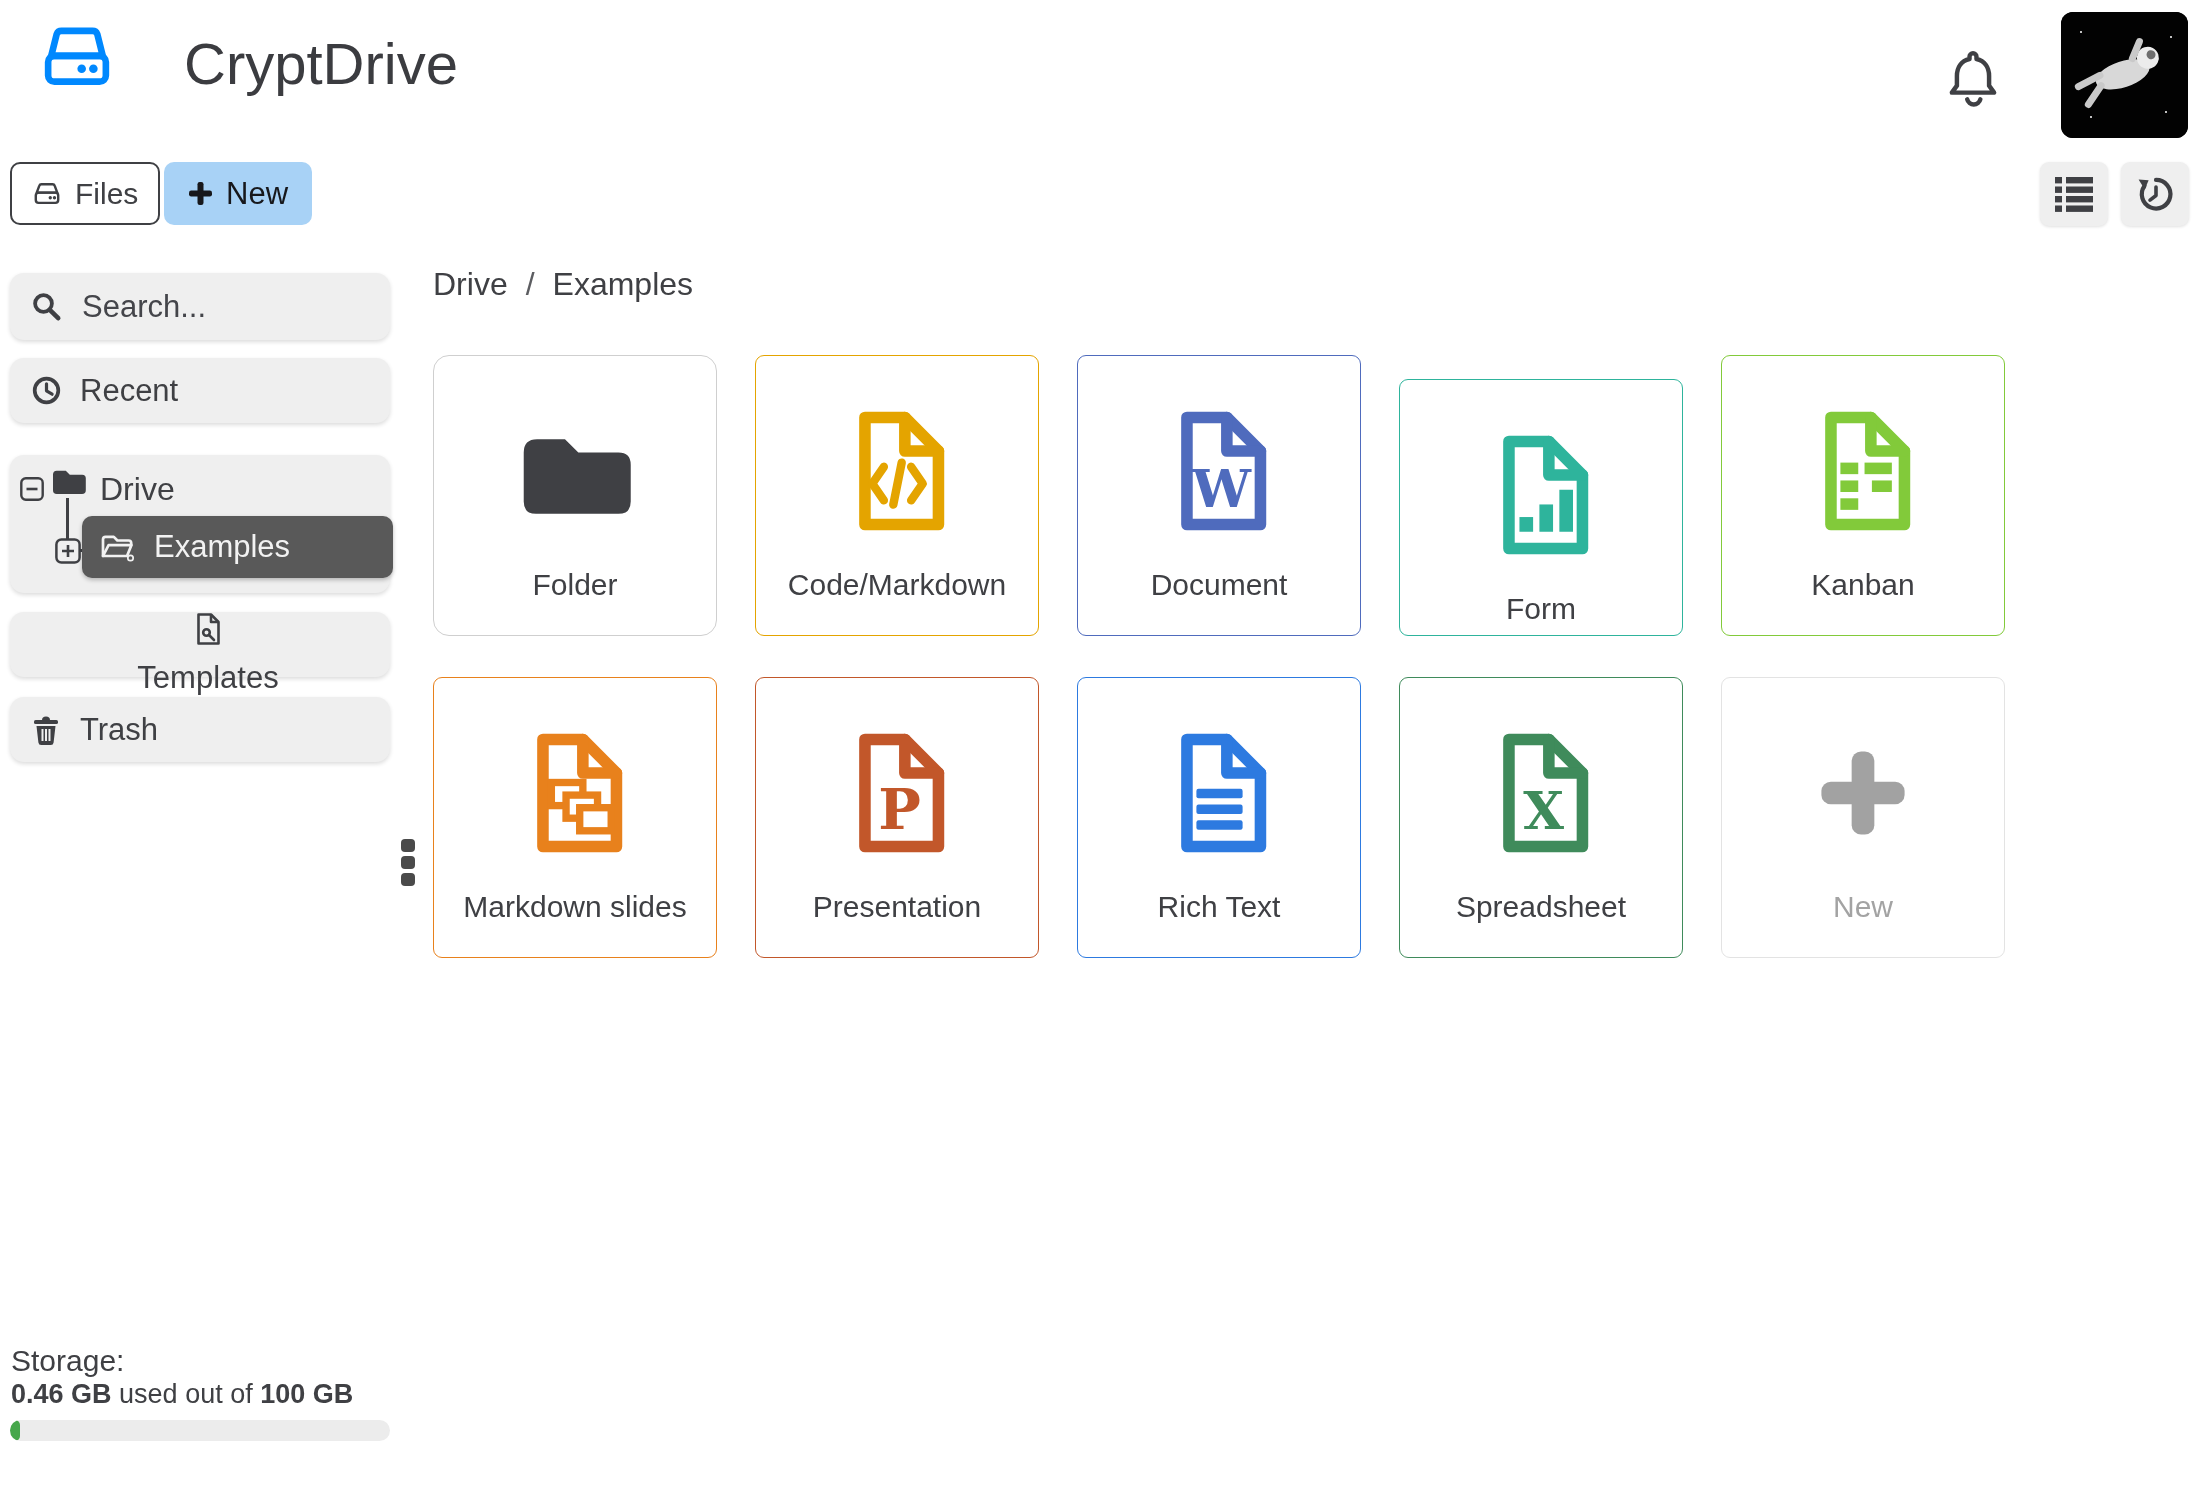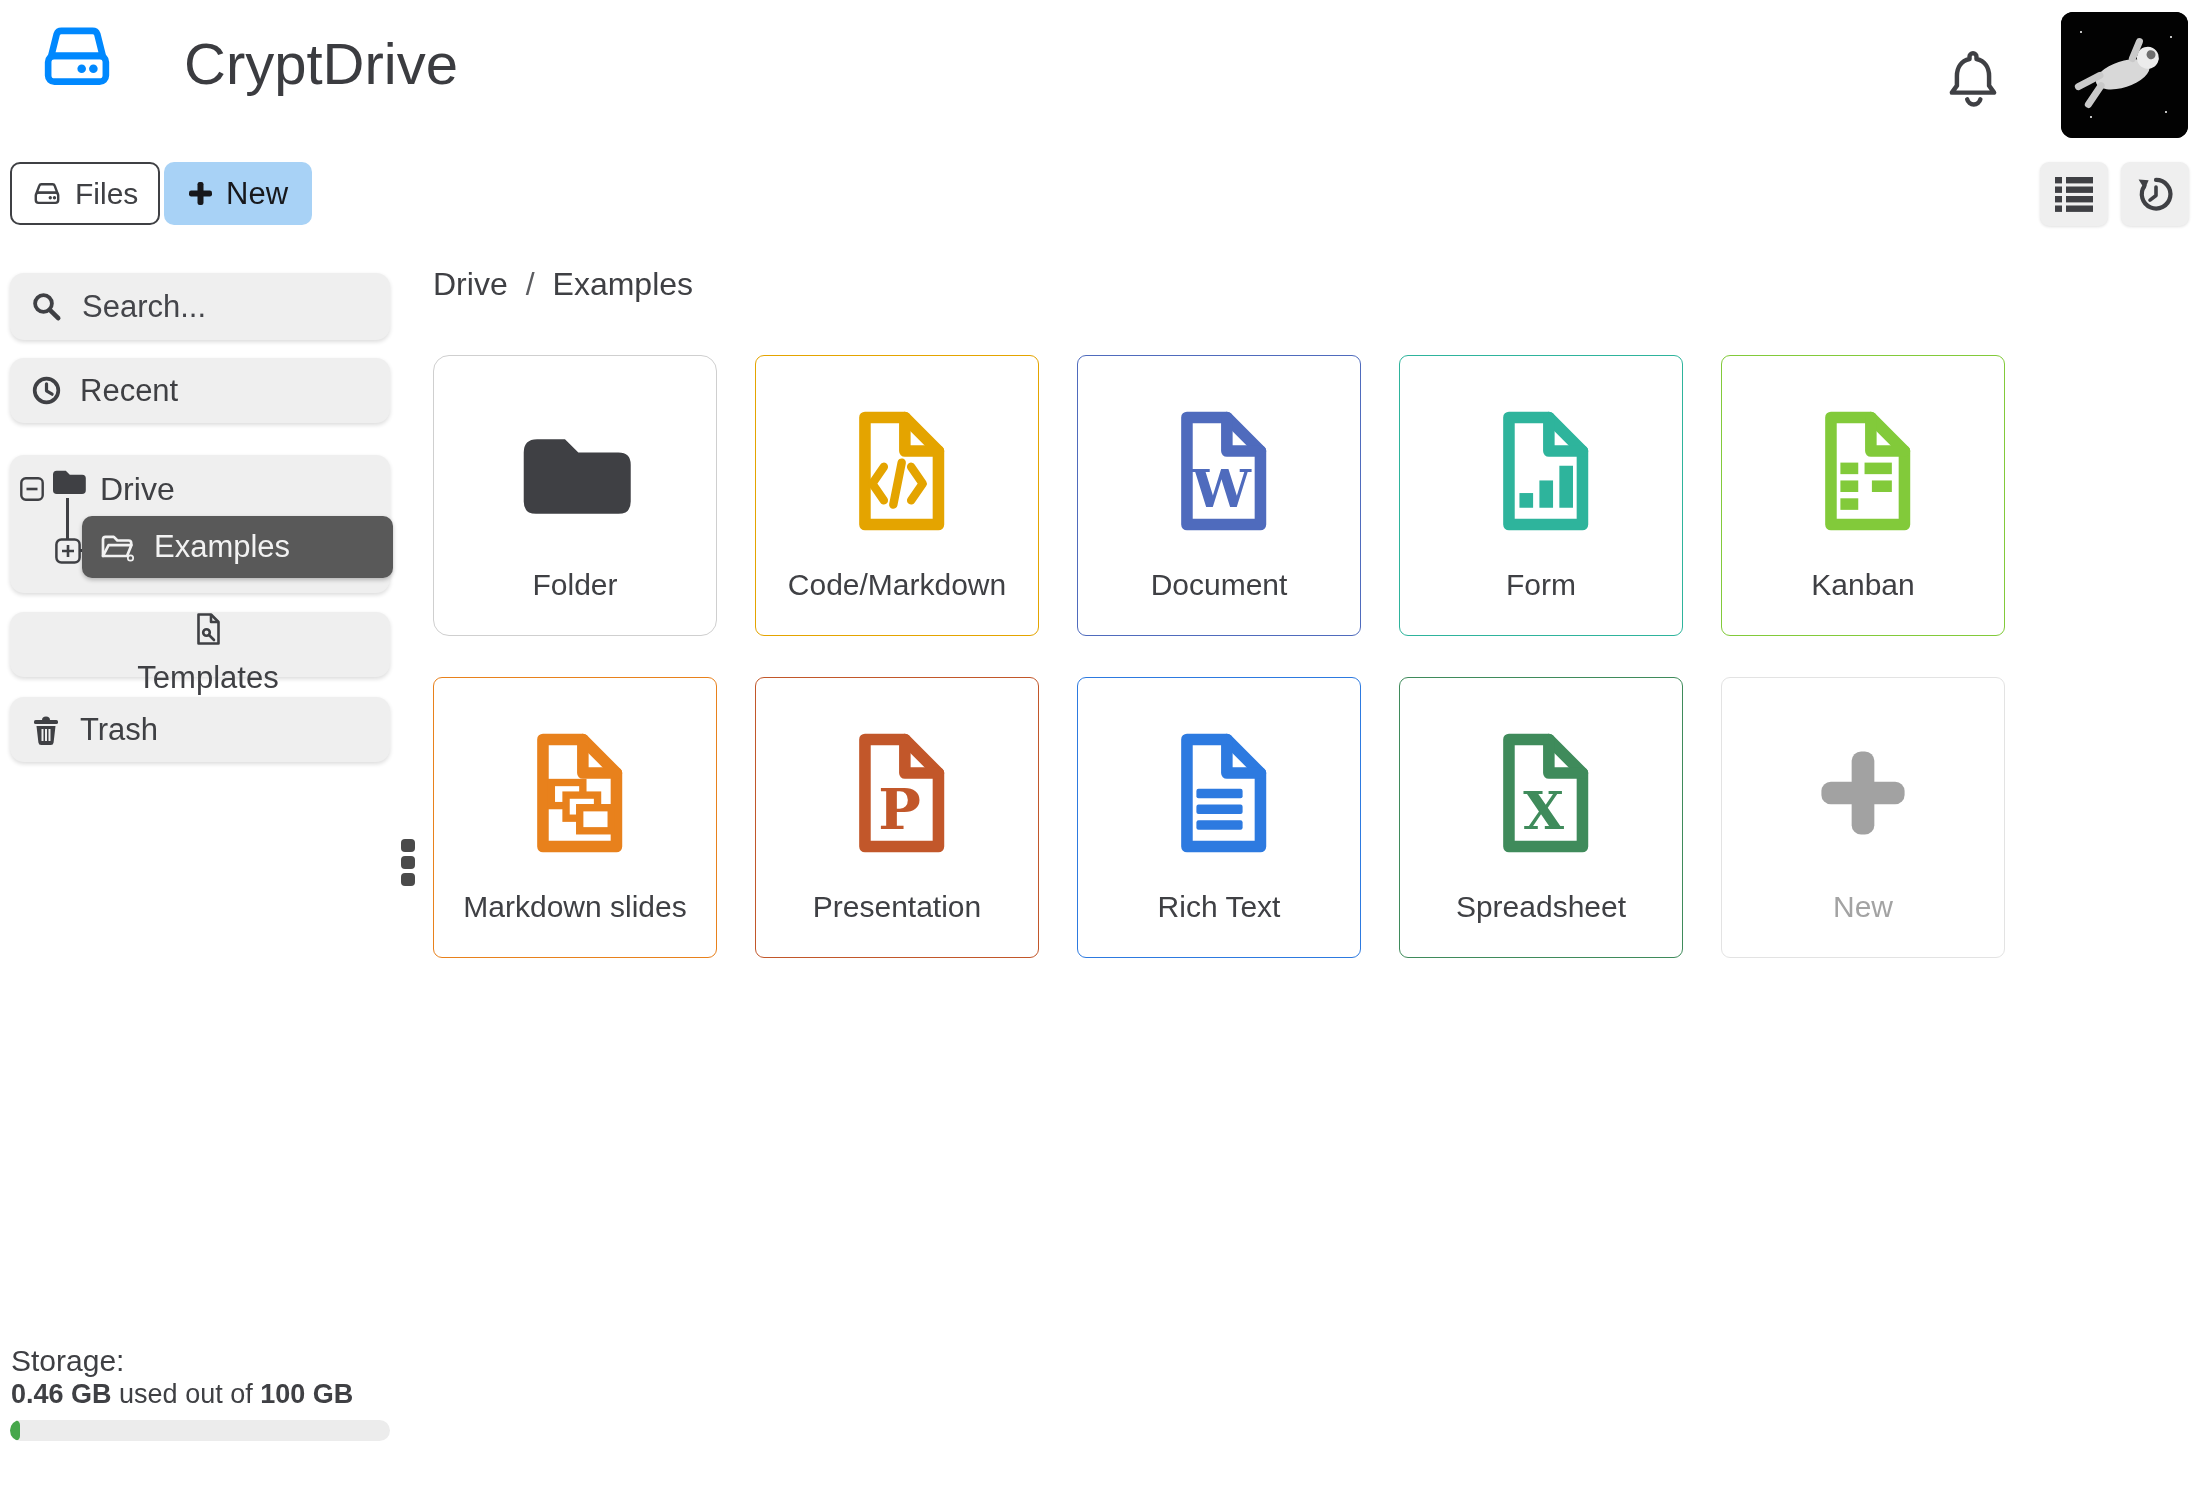--- a/index.html
+++ b/index.html
@@ -294,21 +294,21 @@
           <svg class="i-file" viewBox="0 0 96 120">
             <g fill="none" stroke="currentColor" stroke-width="11" stroke-linejoin="round" stroke-linecap="round">
               <path d="M17 9 H55 L87 41 V111 H17 Z"></path>
               <path d="M55 9 V41 H87"></path>
             </g>
             <text x="50" y="94" text-anchor="middle" font-size="50" font-weight="bold" font-family="DejaVu Serif, Liberation Serif, serif" fill="currentColor">W</text>
           </svg>
         </div>
       <div class="card-label">Document</div>
     </div>
-      <div class="card" style="border-color: rgb(46, 180, 156);">
+      <div class="card" style="border-color: rgb(46, 180, 156); margin-top: 24px;">
       <div class="card-icon" style="color: rgb(46, 180, 156);">
           <svg class="i-file" viewBox="0 0 96 120">
             <g fill="none" stroke="currentColor" stroke-width="11" stroke-linejoin="round" stroke-linecap="round">
               <path d="M17 9 H55 L87 41 V111 H17 Z"></path>
               <path d="M55 9 V41 H87"></path>
             </g>
             <g fill="currentColor">
               <rect x="27" y="81" width="13" height="14"></rect>
               <rect x="46" y="69" width="13" height="26"></rect>
               <rect x="65" y="55" width="13" height="40"></rect>

